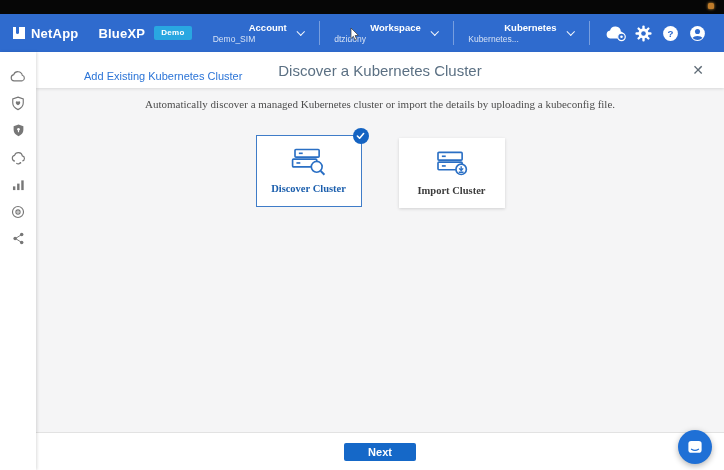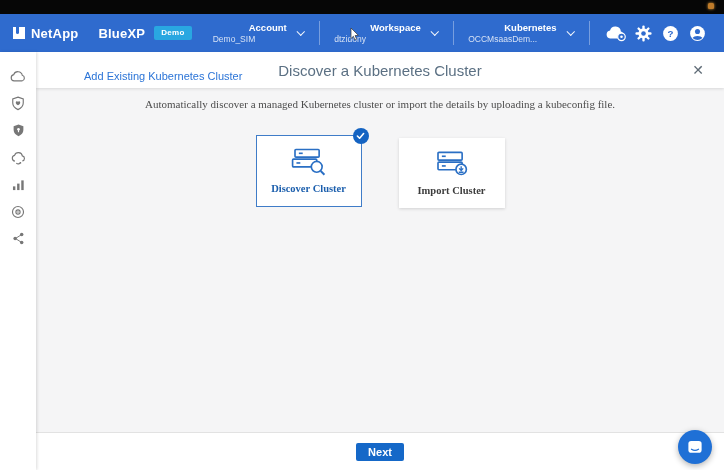--- a/index.html
+++ b/index.html
@@ -52,21 +52,21 @@
   .card { width:106px; height:70px; background:#fff; display:flex; flex-direction:column; align-items:center; justify-content:center; gap:7px; cursor:pointer; position:relative; }
   .card.selected { border:1px solid #3F7CC8; height:72px; }
   .card.plain { box-shadow:0 1px 3px rgba(0,0,0,.15); margin-top:3px; }
   .card-label { font-size:10.5px; font-weight:bold; }
   .card.selected .card-label { color:#1C5FAD; }
   .card.plain .card-label { color:#3d3d3d; }
   .check-badge { position:absolute; top:-8px; right:-8px; width:16px; height:16px; border-radius:50%; background:#1463C2; display:flex; align-items:center; justify-content:center; }
 
   
   .footer { height:37px; background:#fff; flex:0 0 auto; display:flex; align-items:center; justify-content:center; }
-  .next-btn { width:48px; height:18px; background:#1568C8; color:#fff; border:none; border-radius:2px; font-size:11px; font-weight:bold; font-family:"Liberation Sans", sans-serif; cursor:pointer; }
+  .next-btn { width:72px; height:18px; background:#1568C8; color:#fff; border:none; border-radius:2px; font-size:11px; font-weight:bold; font-family:"Liberation Sans", sans-serif; cursor:pointer; }
 
   
   .chat-fab { position:absolute; right:12px; bottom:6px; width:34px; height:34px; border-radius:50%; background:#1F70D6; display:flex; align-items:center; justify-content:center; box-shadow:0 2px 6px rgba(0,0,0,.3); cursor:pointer; z-index:9; }
 </style>
 </head>
 <body>
 
 <div class="screen">
 
   <div class="titlebar">
@@ -101,21 +101,21 @@
           <span class="menu-label">Workspace</span>
           <span class="menu-value">dtzidony</span>
         </span>
         <span class="chev"></span>
       </div>
       <span class="vdiv"></span>
 
       <div class="menu">
         <span class="menu-text">
           <span class="menu-label">Kubernetes</span>
-          <span class="menu-value">OCCMsaasDem...</span>
+          <span class="menu-value">Kubernetes...</span>
         </span>
         <span class="chev"></span>
       </div>
       <span class="vdiv"></span>
 
       <span class="abtn">
         <svg width="22" height="17" viewBox="0 0 24 18">
           <path d="M5.5 14.5 h10.6 a3.9 3.9 0 0 0 1.2-7.6 A6 6 0 0 0 5.5 5.8 A4.4 4.4 0 0 0 5.5 14.5 z" fill="#fff"></path>
           <circle cx="18" cy="12.6" r="4.1" fill="#2F6BCE" stroke="#fff" stroke-width="1.3"></circle>
           <circle cx="18" cy="12.6" r="1.4" fill="#fff"></circle>

